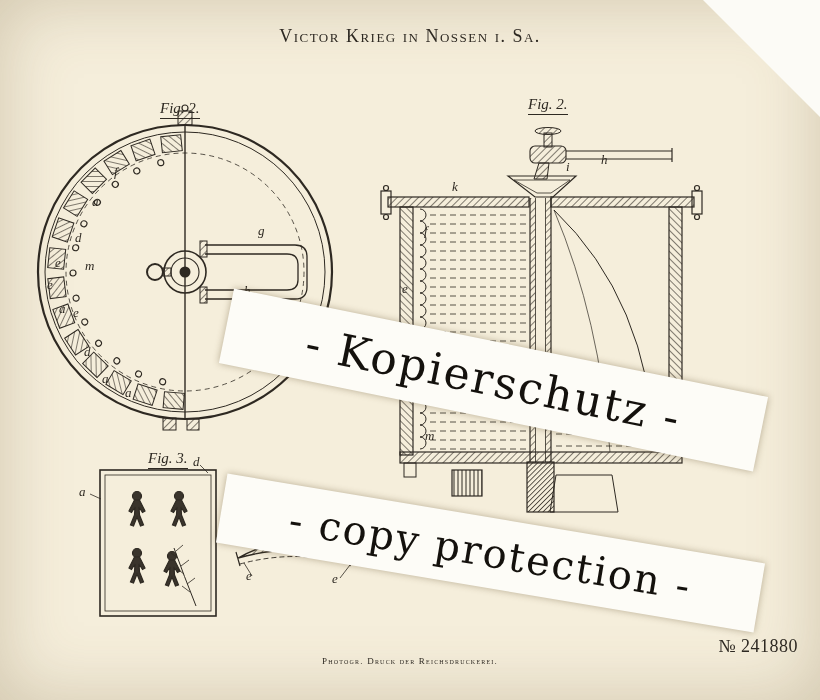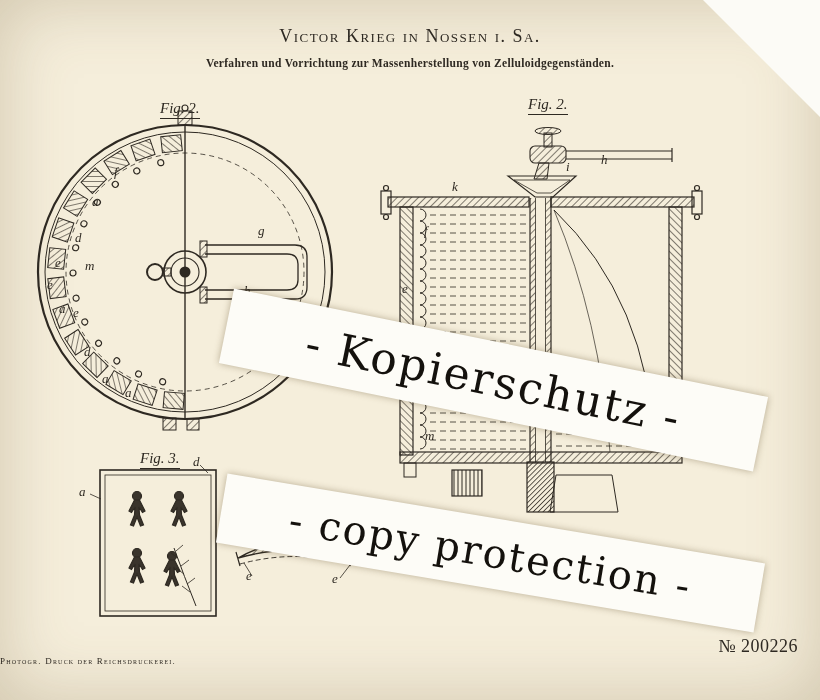--- a/index.html
+++ b/index.html
@@ -31,21 +31,21 @@
   .banner{
     position:absolute;background:#fdfcf7;color:#14110d;z-index:3;
     display:flex;align-items:center;justify-content:center;
     font-family:"DejaVu Serif","Liberation Serif",serif;
     letter-spacing:2px;box-shadow:0 0 7px rgba(90,70,35,.4);
     white-space:nowrap;
   }
   .banner1{left:221px;top:342px;width:545px;height:76px;transform:rotate(11.5deg);font-size:44px;}
   .banner2{left:218px;top:518px;width:545px;height:70px;transform:rotate(9.5deg);font-size:40px;}
   .imprint{
-    position:absolute;top:656px;left:0;width:100%;
+    position:absolute;top:656px;left:0;width:100%;text-align:center;
     font-variant:small-caps;font-size:9px;letter-spacing:1.2px;z-index:1;
   }
   .patentnum{
     position:absolute;top:636px;right:22px;font-size:18px;z-index:1;letter-spacing:.5px;
   }
 </style>
 </head>
 <body>
 
 <div class="paper">
@@ -215,25 +215,24 @@
       <line x1="236" y1="552" x2="240" y2="566"></line>
       <line x1="354" y1="552" x2="350" y2="566"></line>
       <line x1="252" y1="576" x2="244" y2="563" stroke-width="0.8"></line>
       <line x1="340" y1="578" x2="350" y2="565" stroke-width="0.8"></line>
     </g>
 
     <polygon points="703,0 820,0 820,117" fill="#fcfbf6"></polygon>
   </svg>
 
   <div class="title">Victor Krieg in Nossen i. Sa.</div>
-  <div class="subtitle">Verfahren und Vorrichtung zur Massenherstellung von Zelluloidgegenständen.</div>
 
   <span class="figcap" style="left:160px;top:100px">Fig. 2.</span>
   <span class="figcap" style="left:528px;top:96px">Fig. 2.</span>
-  <span class="figcap" style="left:140px;top:450px">Fig. 3.</span>
+  <span class="figcap" style="left:148px;top:450px">Fig. 3.</span>
   <span class="sectioncap" style="left:254px;top:510px">Schnitt a-b</span>
 
   <span class="lbl" style="left:114px;top:165px">f</span>
   <span class="lbl" style="left:92px;top:195px">a</span>
   <span class="lbl" style="left:75px;top:231px">d</span>
   <span class="lbl" style="left:55px;top:256px">e</span>
   <span class="lbl" style="left:85px;top:259px">m</span>
   <span class="lbl" style="left:47px;top:278px">e</span>
   <span class="lbl" style="left:59px;top:302px">a</span>
   <span class="lbl" style="left:73px;top:306px">e</span>
@@ -256,16 +255,16 @@
   <span class="lbl" style="left:246px;top:569px">e</span>
   <span class="lbl" style="left:332px;top:572px">e</span>
 
   <div class="banner banner1">
     <span>- Kopierschutz -</span>
   </div>
   <div class="banner banner2">
     <span>- copy protection -</span>
   </div>
 
-  <div class="patentnum">№ 200226</div>
+  <div class="patentnum">№ 241880</div>
   <div class="imprint">Photogr. Druck der Reichsdruckerei.</div>
 
 </div>
 
 </body></html>

